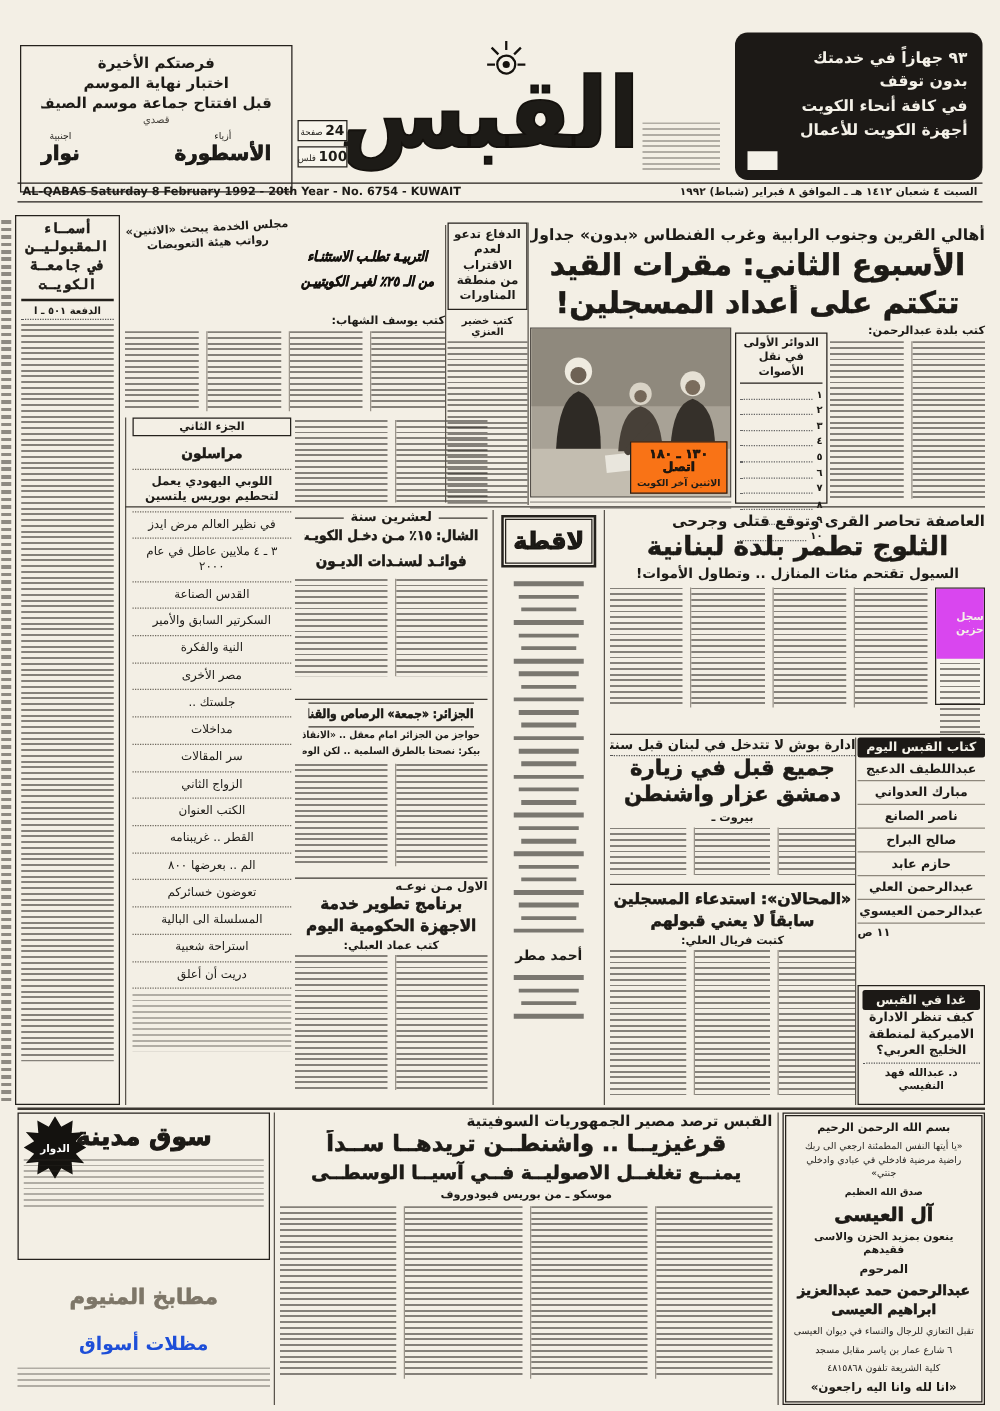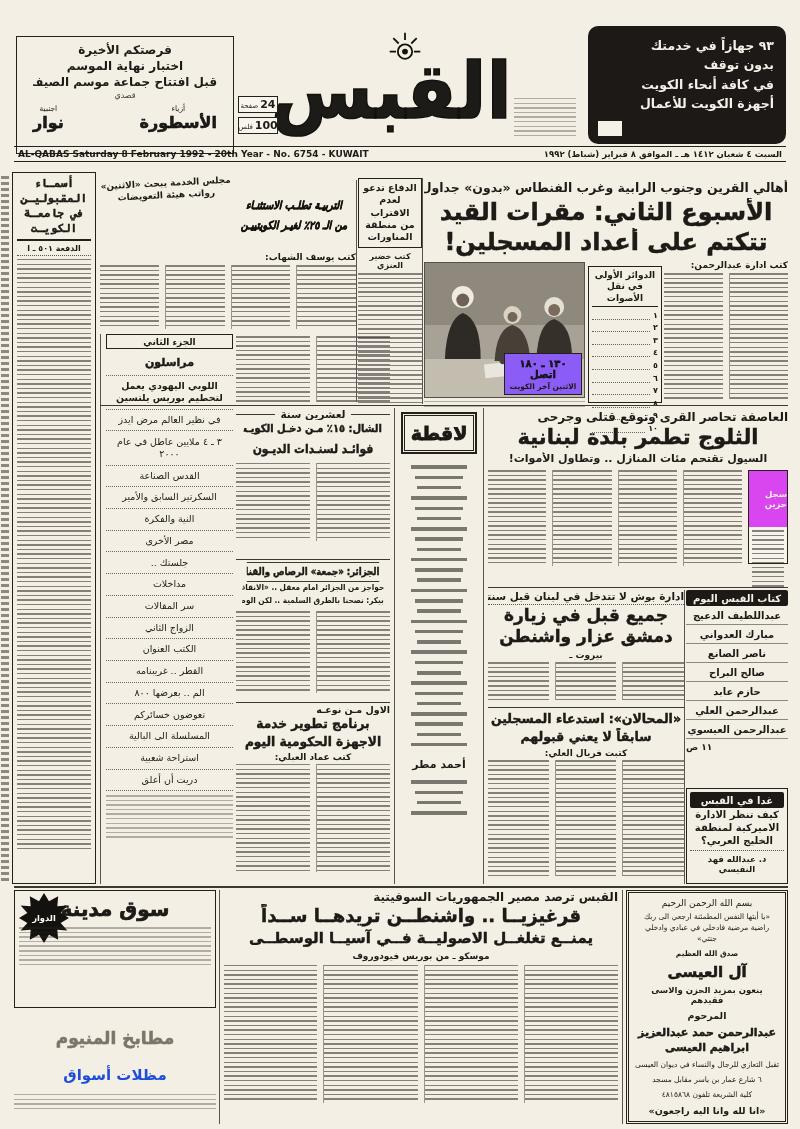--- a/index.html
+++ b/index.html
@@ -68,21 +68,21 @@
   #lead-body{left:664px;top:260px;width:124px;height:142px;}
   #lead-body .cols{height:126px;}
   
   #districts{left:588px;top:266px;width:74px;height:137px;border:1.5px solid #24211c;box-sizing:border-box;padding:3px;}
   #districts .d-title{font-size:9px;font-weight:bold;text-align:center;line-height:1.25;border-bottom:1px solid #24211c;padding-bottom:2px;margin-bottom:2px;}
   .d-row{display:flex;align-items:flex-end;gap:3px;font-size:8px;font-weight:bold;padding:1.8px 0;}
   .d-fill{flex:1;border-bottom:1px dotted #666;height:6px;}
   
   #photo{left:424px;top:262px;width:161px;height:136px;border:1px solid #55504a;box-sizing:border-box;}
   #photo svg{display:block;width:100%;height:100%;}
-  #callbox{position:absolute;right:2px;bottom:2px;width:78px;height:42px;background:#8b5cf6;border:1.5px solid #24211c;
+  #callbox{position:absolute;right:2px;bottom:2px;width:78px;height:42px;background:#f97316;border:1.5px solid #24211c;
            box-sizing:border-box;text-align:center;padding-top:4px;}
   #callbox .cb1{font-weight:bold;font-size:10px;-webkit-text-stroke:.4px #000;}
   #callbox .cb2{font-size:7.5px;font-weight:bold;margin-top:2px;}
   #photo-cap{left:424px;top:401px;width:161px;height:7px;}
   
   #storm{left:488px;top:408px;width:300px;height:176px;}
   #storm .kick{font-size:12px;margin-top:2px;}
   #storm .hl{font-size:21px;line-height:1.3;}
   #storm .sub{font-size:11px;font-weight:bold;text-align:center;white-space:nowrap;overflow:hidden;margin-top:1px;}
   #storm .body{position:relative;margin-top:5px;height:96px;padding-right:46px;}
@@ -148,21 +148,21 @@
   #index-col .ix-tail{height:46px;margin-top:4px;}
   
   #soviet{left:224px;top:890px;width:394px;height:234px;}
   #soviet .kick{font-size:12px;}
   #soviet .hl.l1{font-size:18px;line-height:1.35;}
   #soviet .hl.l2{font-size:15px;line-height:1.35;}
   #soviet .byl{text-align:center;margin:2px 0 4px 0;}
   #soviet .cols{height:138px;}
   #obituary{left:626px;top:890px;width:162px;height:234px;border:3px double #24211c;box-sizing:border-box;
             padding:5px;display:flex;flex-direction:column;justify-content:space-between;text-align:center;}
-  #obituary .ob-bism{font-size:9px;font-weight:normal;}
+  #obituary .ob-bism{font-size:9px;font-weight:bold;}
   #obituary .ob-verse{font-size:7.5px;line-height:1.45;}
   #obituary .ob-sadaqa{font-size:7.5px;font-weight:bold;}
   #obituary .ob-family{font-size:15px;font-weight:bold;-webkit-text-stroke:.5px #14110d;}
   #obituary .ob-line{font-size:8.5px;font-weight:bold;}
   #obituary .ob-marhoom{font-size:9.5px;font-weight:bold;}
   #obituary .ob-name{font-size:11px;font-weight:bold;line-height:1.4;-webkit-text-stroke:.4px #14110d;}
   #obituary .ob-det{font-size:7.5px;line-height:1.4;}
   #obituary .ob-foot{font-size:9.5px;font-weight:bold;}
   #ads-bl{left:14px;top:890px;width:202px;height:235px;}
   #ad-souk{position:relative;border:1.5px solid #24211c;height:118px;box-sizing:border-box;padding:4px;}
@@ -276,21 +276,21 @@
   </div>
   <div class="abs" id="def-col">
     <div class="byl">كتب خضير العنزي</div>
     <div class="gk"></div>
   </div>
 
   <div class="abs kick" id="lead-kicker">أهالي القرين وجنوب الرابية وغرب الفنطاس «بدون» جداول</div>
   <div class="abs hl" id="lead-h1">الأسبوع الثاني: مقرات القيد</div>
   <div class="abs hl" id="lead-h2">تتكتم على أعداد المسجلين!</div>
   <div class="abs" id="lead-body">
-    <div class="byl">كتب ادارة عبدالرحمن:</div>
+    <div class="byl">كتب بلدة عبدالرحمن:</div>
     <div class="cols ruled">
       <div class="gkcol"></div>
       <div class="gkcol"></div>
     </div>
   </div>
 
   <div class="abs" id="districts">
     <div class="d-title">الدوائر الأولى في نقل الأصوات</div>
     <div class="d-row">
         <span>١</span>

